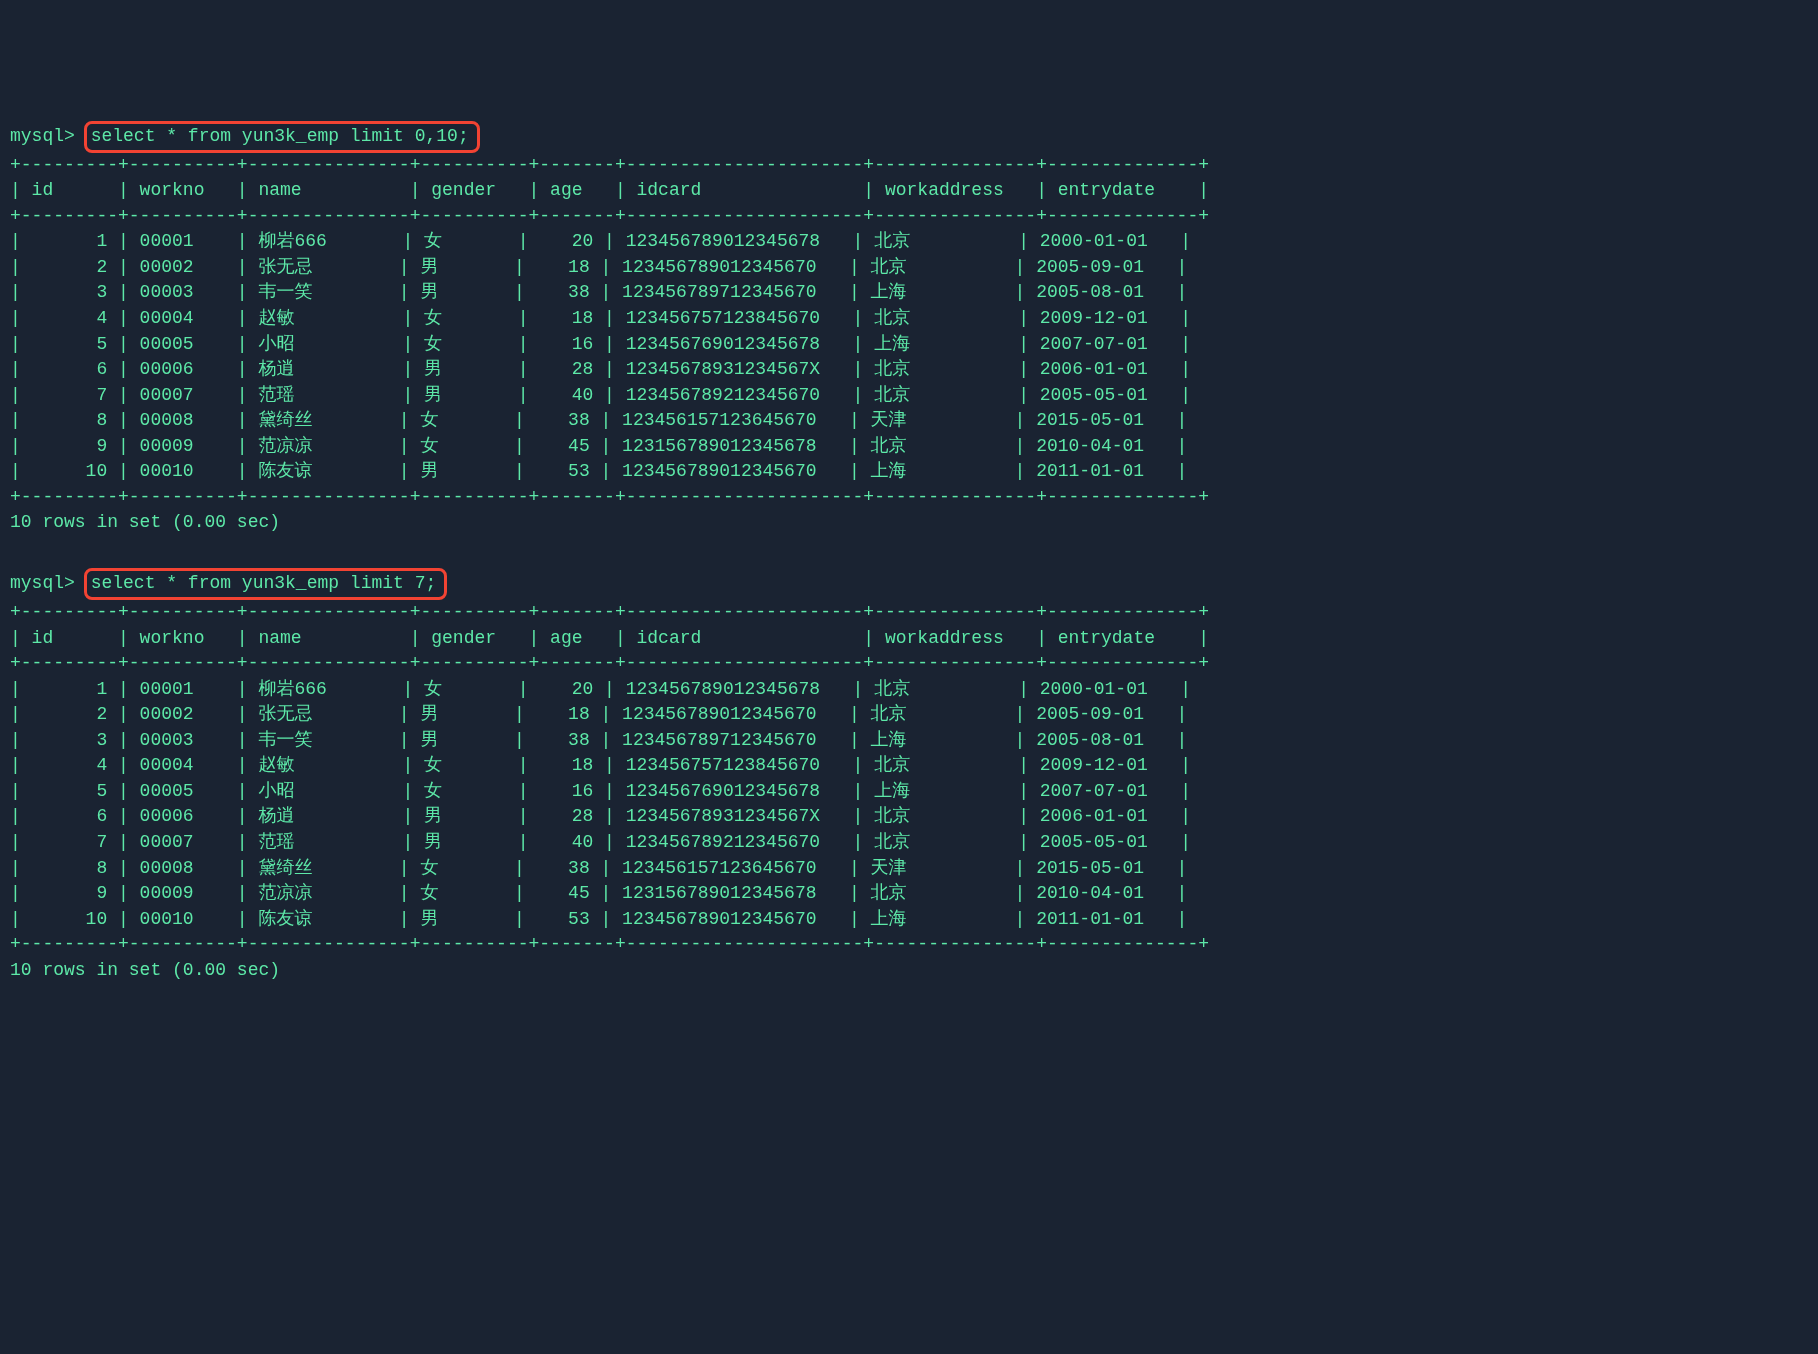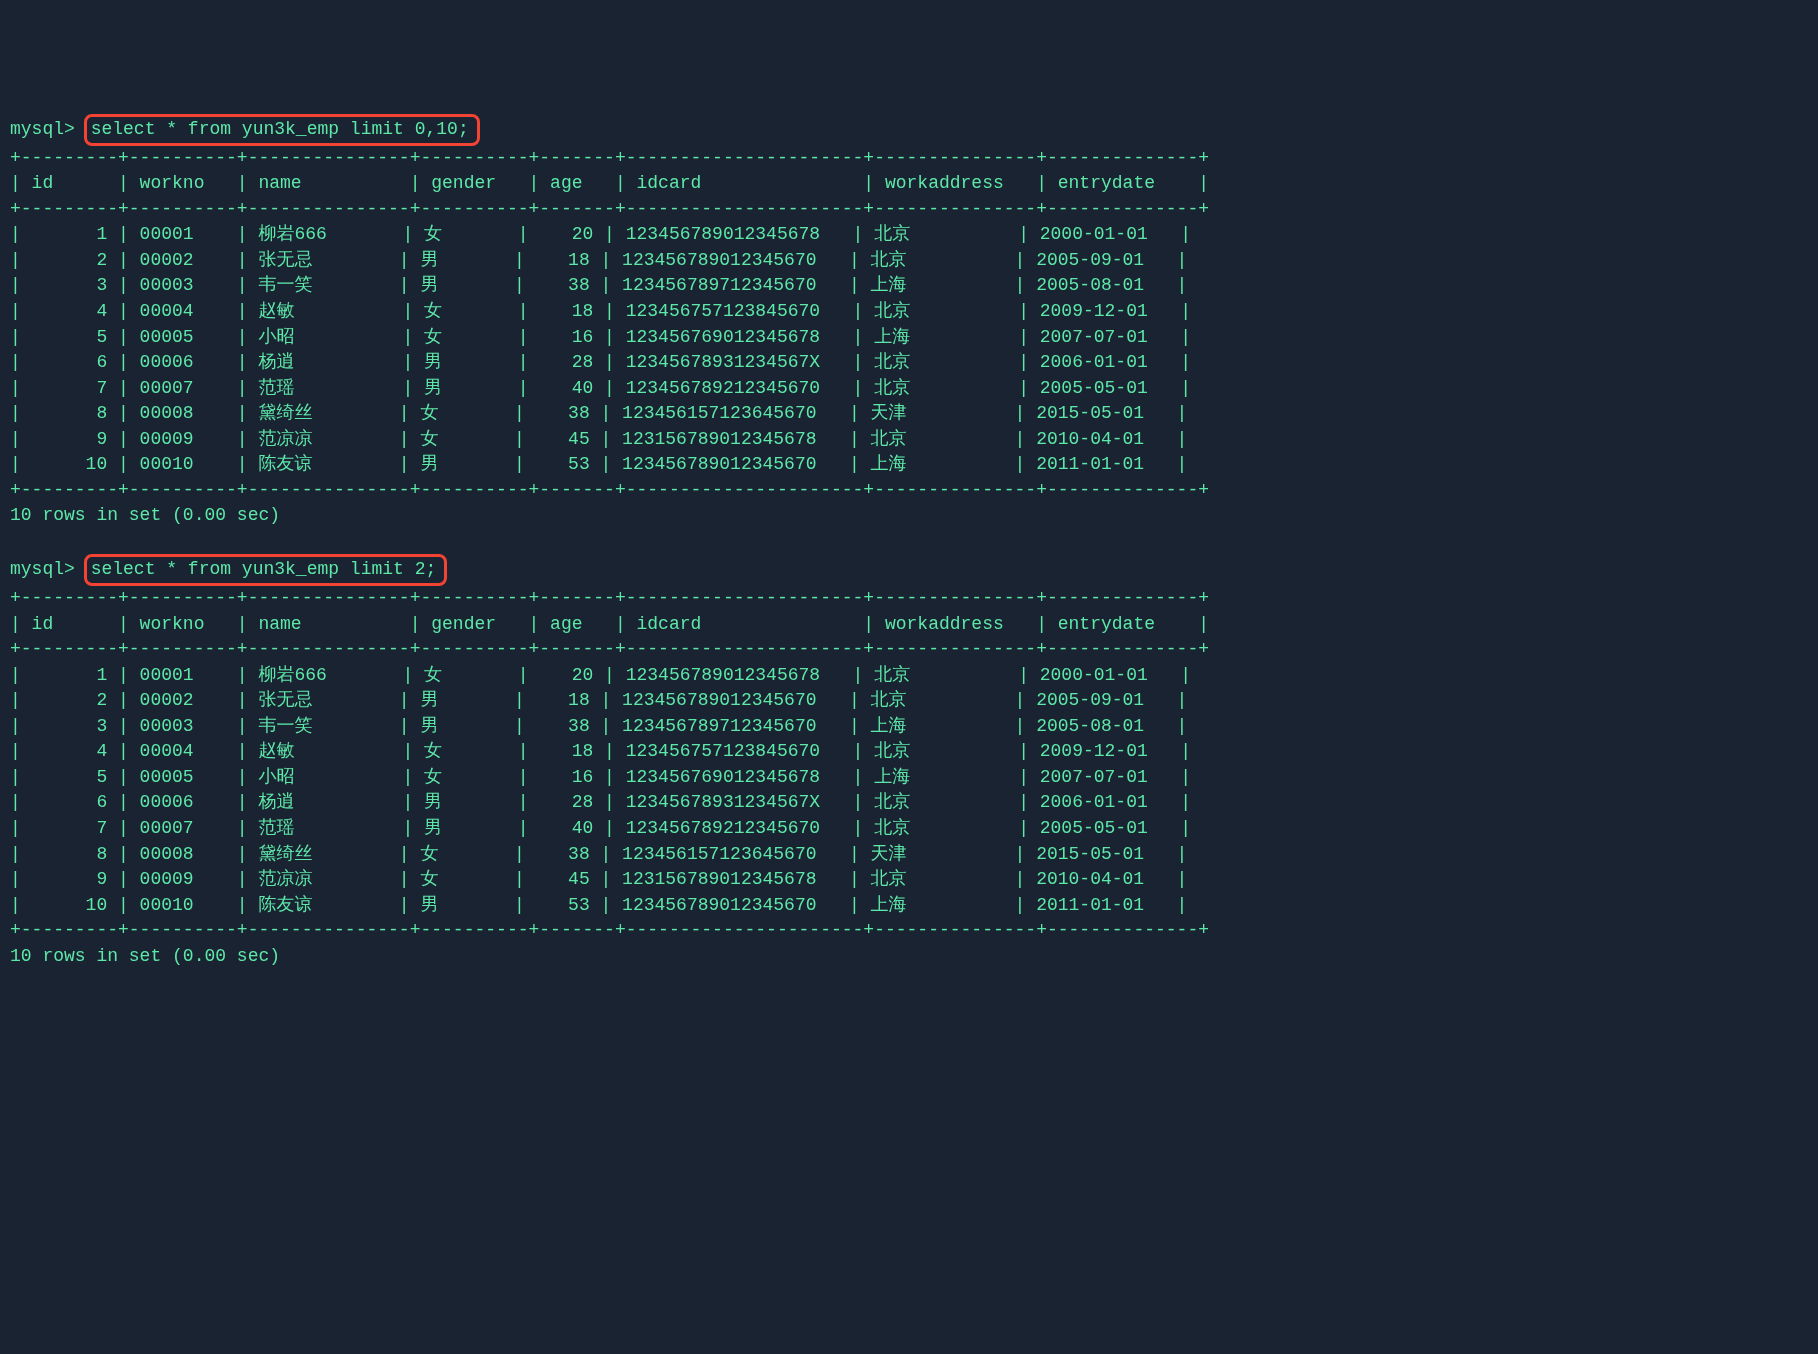--- a/index.html
+++ b/index.html
@@ -12,20 +12,21 @@
       white-space:pre;
       letter-spacing:0;
       line-height:1.42;
     }
     .highlight-box{
       display:inline-block;
       border:3px solid #f24333;
       border-radius:8px;
       padding:0 8px 0 4px;
       margin-left:-2px;
+      margin-top:7px;
     }
     .prompt-line{}
   </style>
 </head>
 <body>
 
 
 
 <div id="terminal"><span class="prompt-line"><span>mysql&gt;</span> <span class="highlight-box"><span>select * from yun3k_emp limit 0,10;</span></span></span>
 <span>+---------+----------+---------------+----------+-------+----------------------+---------------+--------------+</span>
@@ -37,21 +38,21 @@
 <span>|       4 | 00004    | 赵敏          | 女       |    18 | 123456757123845670   | 北京          | 2009-12-01   |</span>
 <span>|       5 | 00005    | 小昭          | 女       |    16 | 123456769012345678   | 上海          | 2007-07-01   |</span>
 <span>|       6 | 00006    | 杨逍          | 男       |    28 | 12345678931234567X   | 北京          | 2006-01-01   |</span>
 <span>|       7 | 00007    | 范瑶          | 男       |    40 | 123456789212345670   | 北京          | 2005-05-01   |</span>
 <span>|       8 | 00008    | 黛绮丝        | 女       |    38 | 123456157123645670   | 天津          | 2015-05-01   |</span>
 <span>|       9 | 00009    | 范凉凉        | 女       |    45 | 123156789012345678   | 北京          | 2010-04-01   |</span>
 <span>|      10 | 00010    | 陈友谅        | 男       |    53 | 123456789012345670   | 上海          | 2011-01-01   |</span>
 <span>+---------+----------+---------------+----------+-------+----------------------+---------------+--------------+</span>
 <span>10 rows in set (0.00 sec)</span>
 
-<span class="prompt-line"><span>mysql&gt;</span> <span class="highlight-box"><span>select * from yun3k_emp limit 2;</span></span></span>
+<span class="prompt-line"><span>mysql&gt;</span> <span class="highlight-box"><span>select * from yun3k_emp limit 7;</span></span></span>
 <span>+---------+----------+---------------+----------+-------+----------------------+---------------+--------------+</span>
 <span>| id      | workno   | name          | gender   | age   | idcard               | workaddress   | entrydate    |</span>
 <span>+---------+----------+---------------+----------+-------+----------------------+---------------+--------------+</span>
 <span>|       1 | 00001    | 柳岩666       | 女       |    20 | 123456789012345678   | 北京          | 2000-01-01   |</span>
 <span>|       2 | 00002    | 张无忌        | 男       |    18 | 123456789012345670   | 北京          | 2005-09-01   |</span>
 <span>|       3 | 00003    | 韦一笑        | 男       |    38 | 123456789712345670   | 上海          | 2005-08-01   |</span>
 <span>|       4 | 00004    | 赵敏          | 女       |    18 | 123456757123845670   | 北京          | 2009-12-01   |</span>
 <span>|       5 | 00005    | 小昭          | 女       |    16 | 123456769012345678   | 上海          | 2007-07-01   |</span>
 <span>|       6 | 00006    | 杨逍          | 男       |    28 | 12345678931234567X   | 北京          | 2006-01-01   |</span>
 <span>|       7 | 00007    | 范瑶          | 男       |    40 | 123456789212345670   | 北京          | 2005-05-01   |</span>

